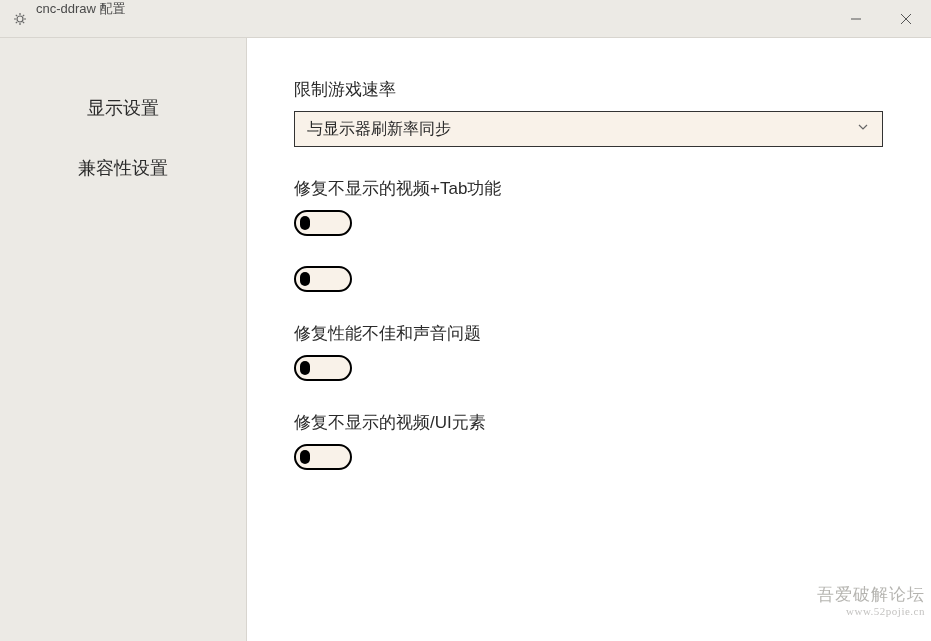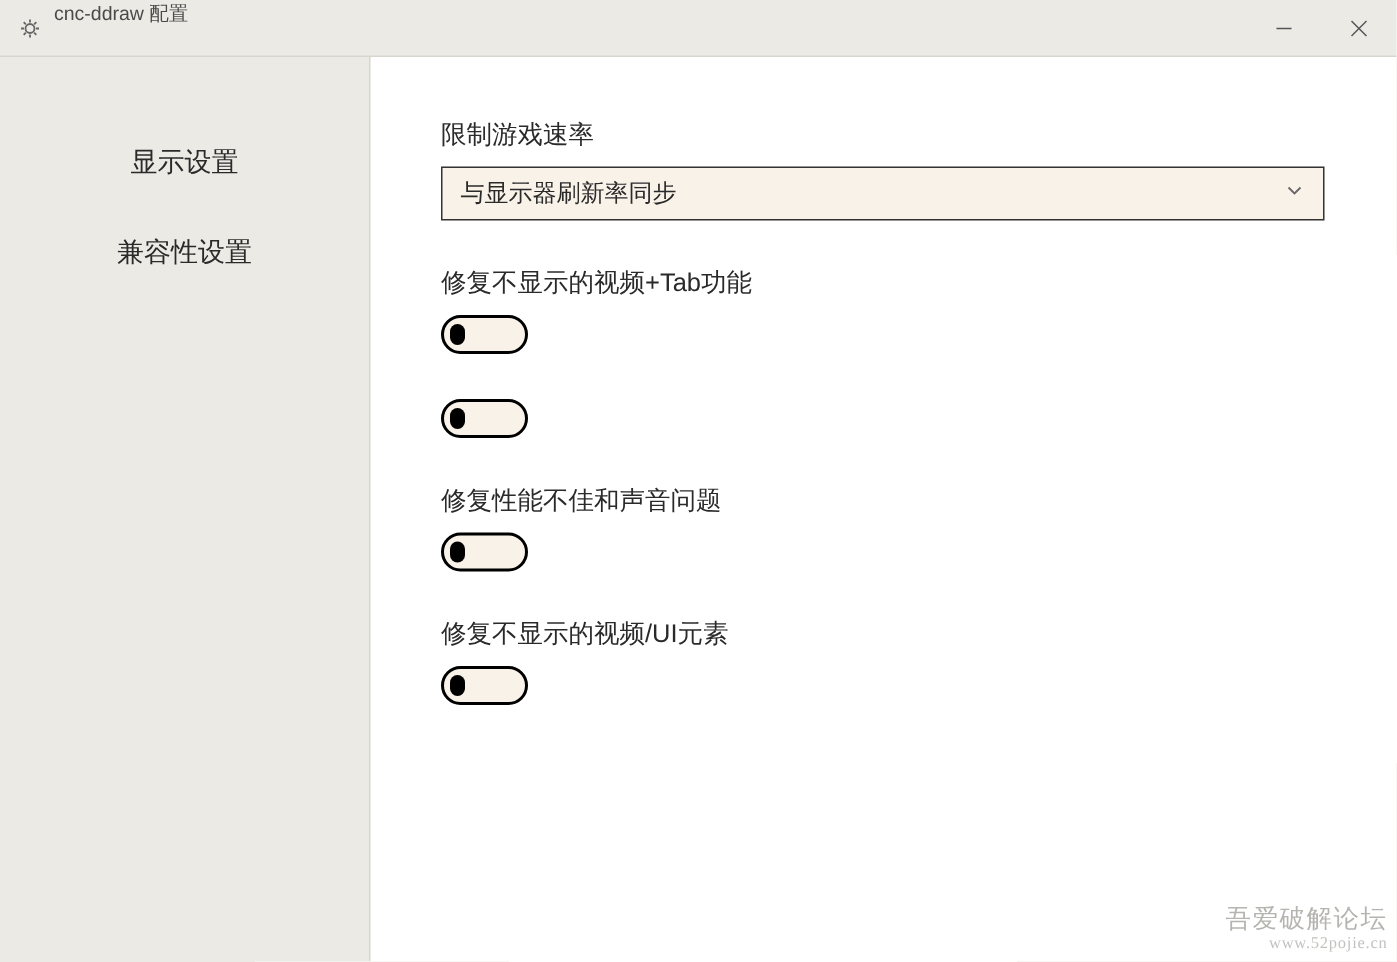--- a/index.html
+++ b/index.html
@@ -115,21 +115,21 @@
     }
     .toggle-knob {
       width: 10px;
       height: 14px;
       background: #000;
       border-radius: 8px;
     }
     .watermark {
       position: absolute;
       right: 6px;
-      bottom: 6px;
+      bottom: 24px;
       font-size: 17px;
       color: rgba(120, 118, 112, 0.55);
       font-family: "SimSun", serif;
       letter-spacing: 1px;
       text-align: right;
       line-height: 1.1;
     }
     .watermark-sub {
       font-size: 11px;
       color: rgba(120, 118, 112, 0.45);

